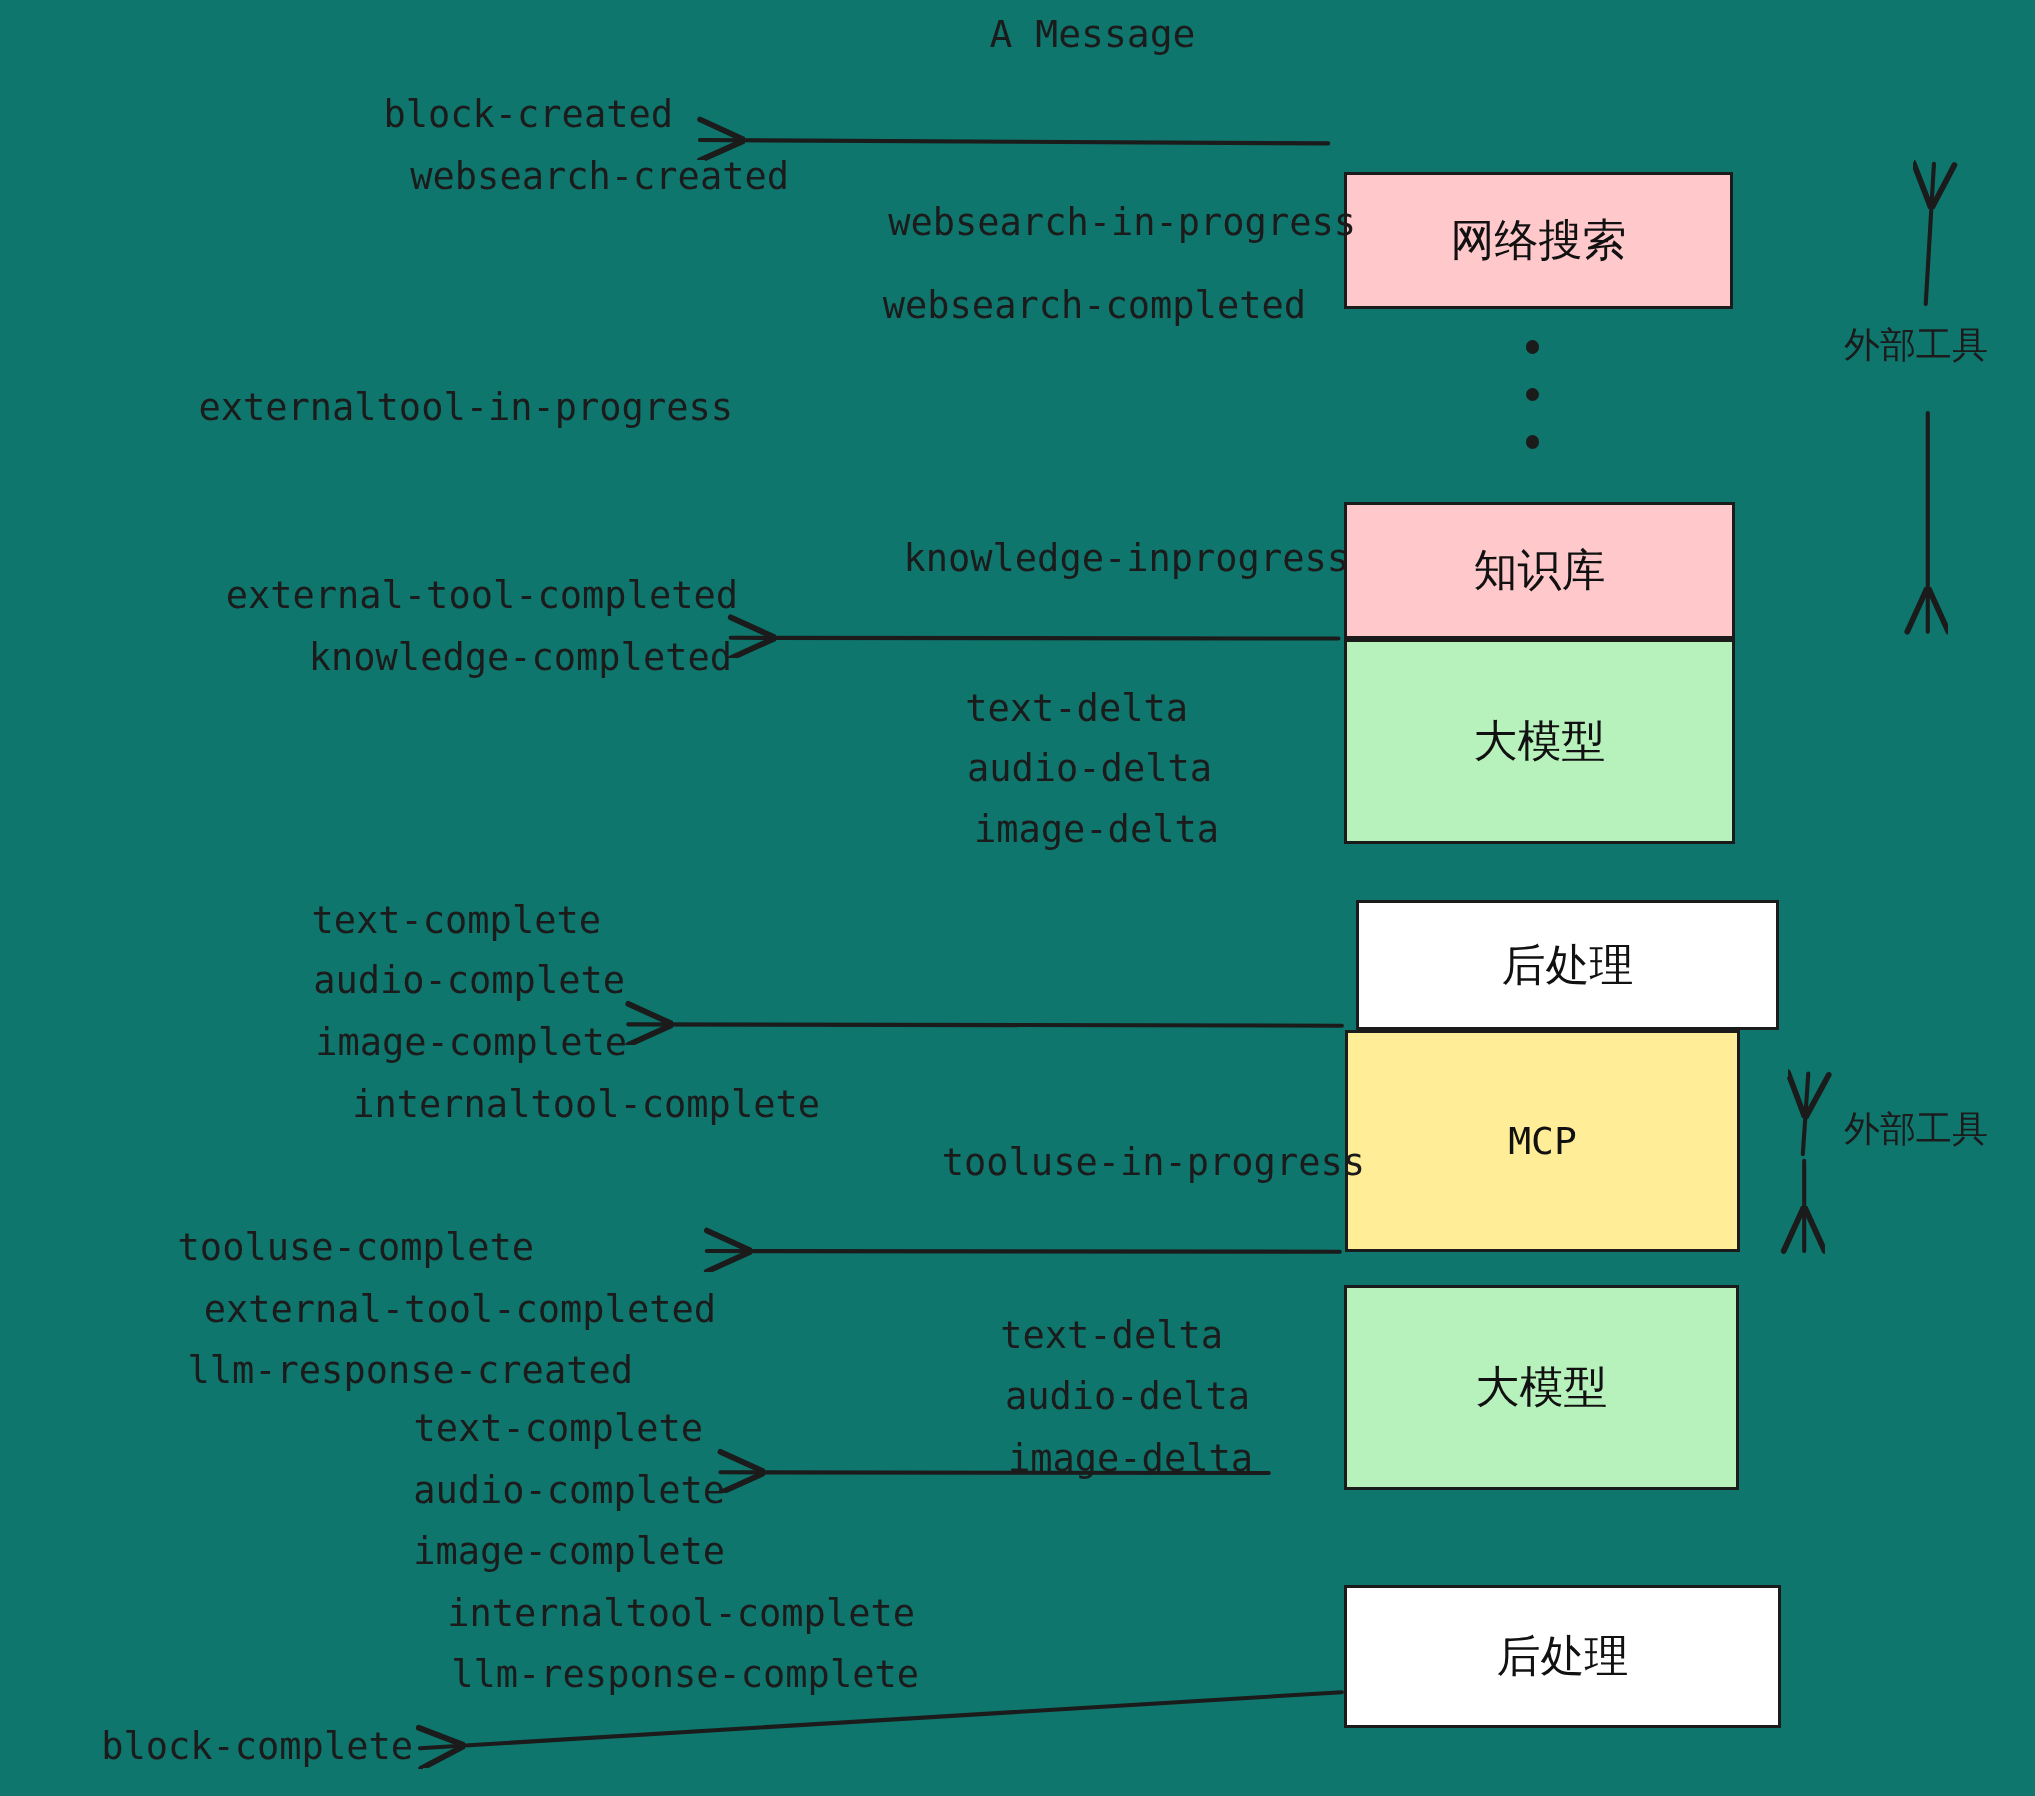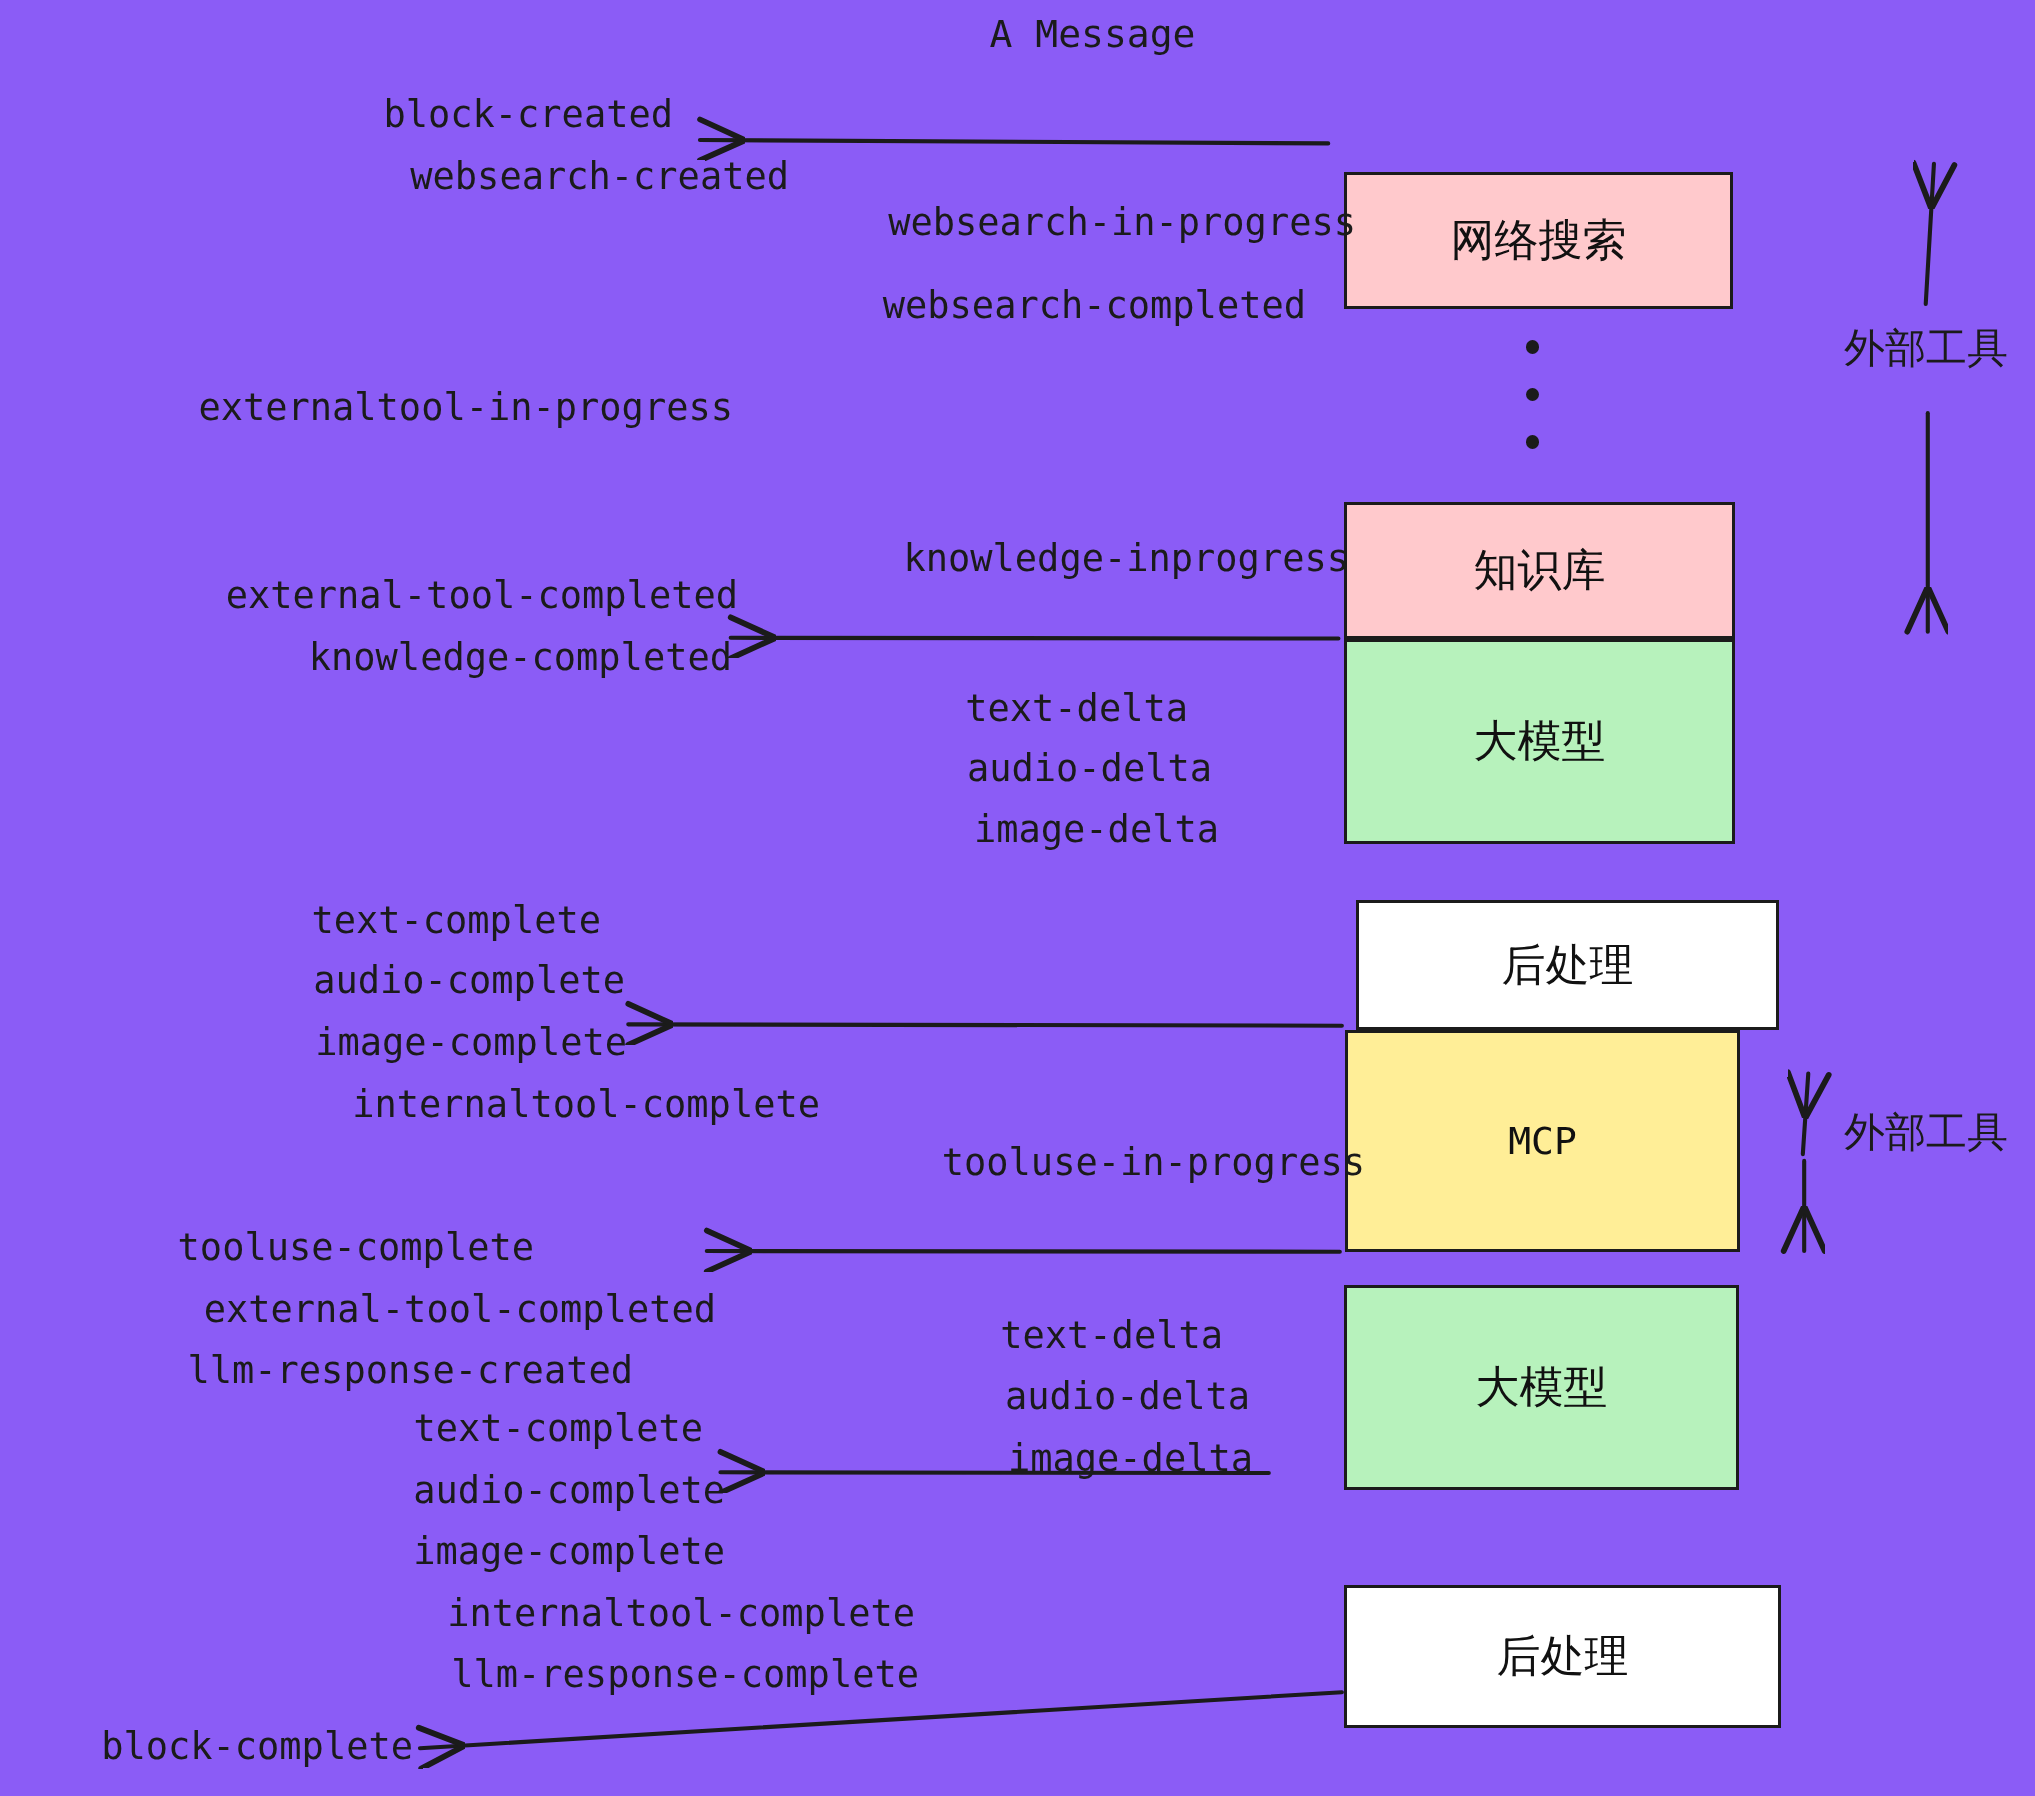--- a/index.html
+++ b/index.html
@@ -7,21 +7,21 @@
     padding: 0;
     background: #ffffff;
   }
   body {
     font-family: "DejaVu Sans Mono", monospace;
   }
   #canvas {
     position: relative;
     width: 2035px;
     height: 1796px;
-    background: #8b5cf6;
+    background: #0f766e;
     overflow: hidden;
   }
   #svg-layer {
     position: absolute;
     left: 0; top: 0;
     width: 2035px;
     height: 1796px;
   }
   .evt {
     position: absolute;
@@ -54,21 +54,21 @@
     font-size: 44px;
     color: #111111;
   }
   .node.latin {
     font-family: "DejaVu Sans Mono", monospace;
     font-size: 38px;
   }
   .side-label {
     position: absolute;
     font-family: "DejaVu Sans", sans-serif;
-    font-size: 41px;
+    font-size: 36px;
     color: #1b1b1b;
     white-space: nowrap;
   }
   .vdots {
     position: absolute;
     display: flex;
     flex-direction: column;
     align-items: center;
     justify-content: space-between;
   }

